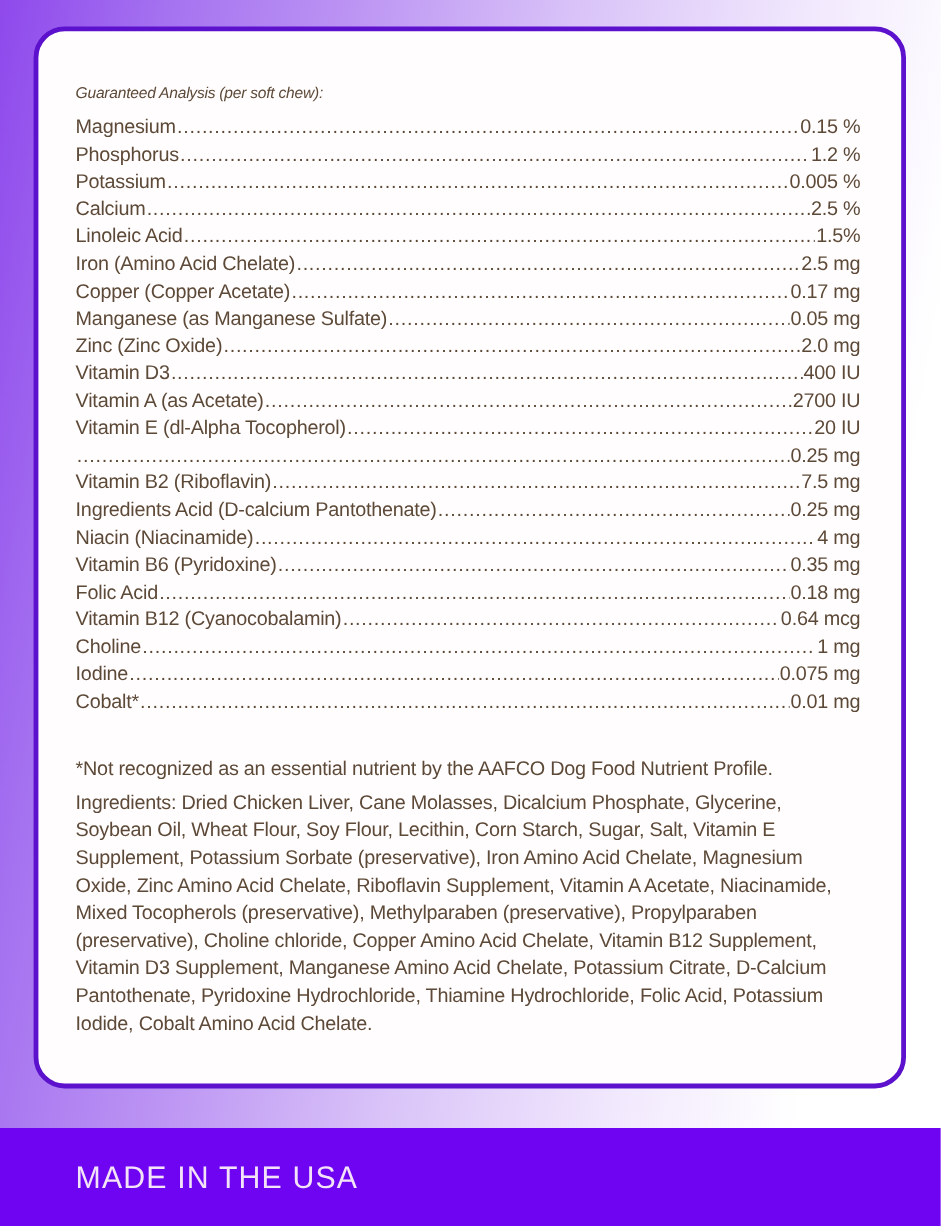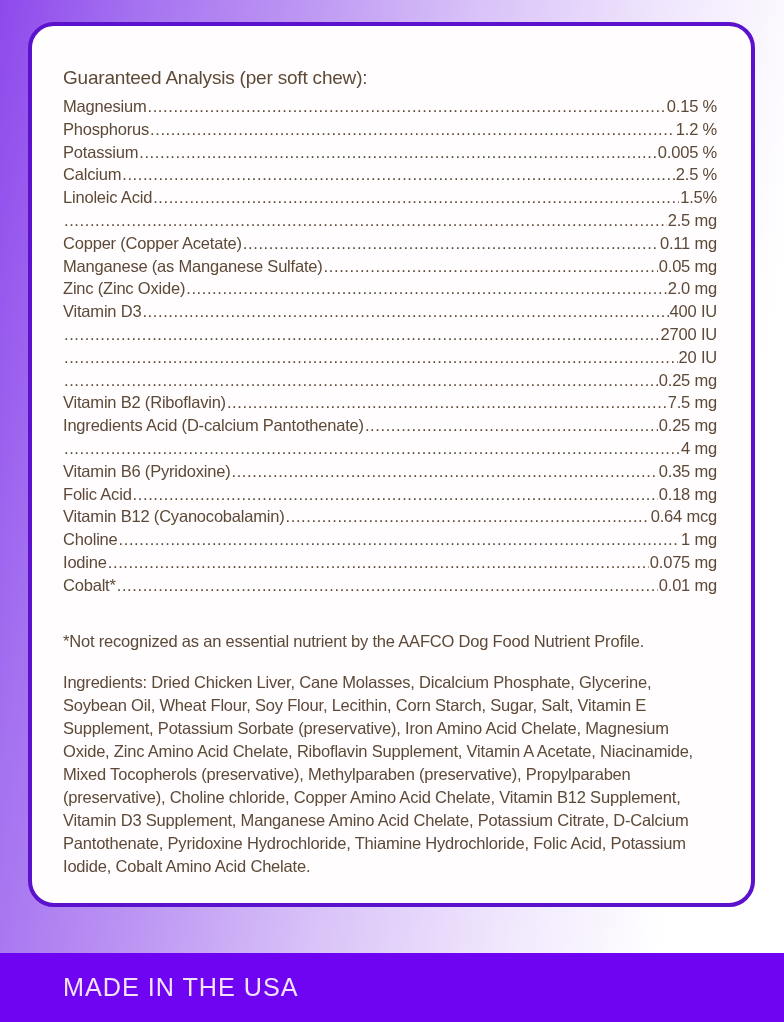--- a/index.html
+++ b/index.html
@@ -17,24 +17,25 @@
     left: 28px; top: 22px;
     width: 727px; height: 885px;
     background: #fffdfe;
     border: 4px solid #5c11cd;
     border-radius: 26px;
     padding: 40px 34px 0 31px;
     color: #5d4937;
     font-size: 16.5px;
   }
   .ga-title {
-    font-size: 19px;
+    font-size: 13px;
     line-height: 23px;
     margin-bottom: 6px;
     letter-spacing: -0.2px;
+    font-style: italic;
   }
   .ga-row {
     display: flex;
     align-items: center;
     line-height: 22.8px;
     white-space: nowrap;
     letter-spacing: -0.2px;
   }
   .ga-name { flex: 0 0 auto; }
   .ga-dots {
@@ -44,28 +45,28 @@
     letter-spacing: 0.6px;
     margin: 0 1px;
   }
   .ga-value { flex: 0 0 auto; }
   .footnote {
     margin-top: 33px;
     line-height: 23px;
     letter-spacing: -0.2px;
   }
   .ingredients {
-    margin-top: 18px;
+    margin-top: 5px;
     line-height: 23px;
     letter-spacing: -0.2px;
   }
   .footer-bar {
     position: absolute;
     left: 0; bottom: 0;
-    width: 784px; height: 69px;
+    width: 784px; height: 82px;
     background: #6e04f1;
     display: flex;
     align-items: center;
     padding-left: 63px;
   }
   .footer-text {
     color: #f3e2f8;
     font-size: 26px;
     letter-spacing: 1px;
     transform: scaleX(0.97);
@@ -98,66 +99,70 @@
         <span class="ga-name">Calcium</span>
         <span class="ga-dots">................................................................................................................................................................................................................................................................................................................................................................................................................</span>
         <span class="ga-value">2.5 %</span>
       </div>
     <div class="ga-row">
         <span class="ga-name">Linoleic Acid</span>
         <span class="ga-dots">................................................................................................................................................................................................................................................................................................................................................................................................................</span>
         <span class="ga-value">1.5%</span>
       </div>
     <div class="ga-row">
+        <span class="ga-name">Iron (Amino Acid Chelate)</span>
         <span class="ga-dots">................................................................................................................................................................................................................................................................................................................................................................................................................</span>
         <span class="ga-value">2.5 mg</span>
       </div>
     <div class="ga-row">
         <span class="ga-name">Copper (Copper Acetate)</span>
         <span class="ga-dots">................................................................................................................................................................................................................................................................................................................................................................................................................</span>
-        <span class="ga-value">0.11 mg</span>
+        <span class="ga-value">0.17 mg</span>
       </div>
     <div class="ga-row">
         <span class="ga-name">Manganese (as Manganese Sulfate)</span>
         <span class="ga-dots">................................................................................................................................................................................................................................................................................................................................................................................................................</span>
         <span class="ga-value">0.05 mg</span>
       </div>
     <div class="ga-row">
         <span class="ga-name">Zinc (Zinc Oxide)</span>
         <span class="ga-dots">................................................................................................................................................................................................................................................................................................................................................................................................................</span>
         <span class="ga-value">2.0 mg</span>
       </div>
     <div class="ga-row">
         <span class="ga-name">Vitamin D3</span>
         <span class="ga-dots">................................................................................................................................................................................................................................................................................................................................................................................................................</span>
         <span class="ga-value">400 IU</span>
       </div>
     <div class="ga-row">
+        <span class="ga-name">Vitamin A (as Acetate)</span>
         <span class="ga-dots">................................................................................................................................................................................................................................................................................................................................................................................................................</span>
         <span class="ga-value">2700 IU</span>
       </div>
     <div class="ga-row">
+        <span class="ga-name">Vitamin E (dl-Alpha Tocopherol)</span>
         <span class="ga-dots">................................................................................................................................................................................................................................................................................................................................................................................................................</span>
         <span class="ga-value">20 IU</span>
       </div>
     <div class="ga-row">
         <span class="ga-dots">................................................................................................................................................................................................................................................................................................................................................................................................................</span>
         <span class="ga-value">0.25 mg</span>
       </div>
     <div class="ga-row">
         <span class="ga-name">Vitamin B2 (Riboflavin)</span>
         <span class="ga-dots">................................................................................................................................................................................................................................................................................................................................................................................................................</span>
         <span class="ga-value">7.5 mg</span>
       </div>
     <div class="ga-row">
         <span class="ga-name">Ingredients Acid (D-calcium Pantothenate)</span>
         <span class="ga-dots">................................................................................................................................................................................................................................................................................................................................................................................................................</span>
         <span class="ga-value">0.25 mg</span>
       </div>
     <div class="ga-row">
+        <span class="ga-name">Niacin (Niacinamide)</span>
         <span class="ga-dots">................................................................................................................................................................................................................................................................................................................................................................................................................</span>
         <span class="ga-value">4 mg</span>
       </div>
     <div class="ga-row">
         <span class="ga-name">Vitamin B6 (Pyridoxine)</span>
         <span class="ga-dots">................................................................................................................................................................................................................................................................................................................................................................................................................</span>
         <span class="ga-value">0.35 mg</span>
       </div>
     <div class="ga-row">
         <span class="ga-name">Folic Acid</span>

